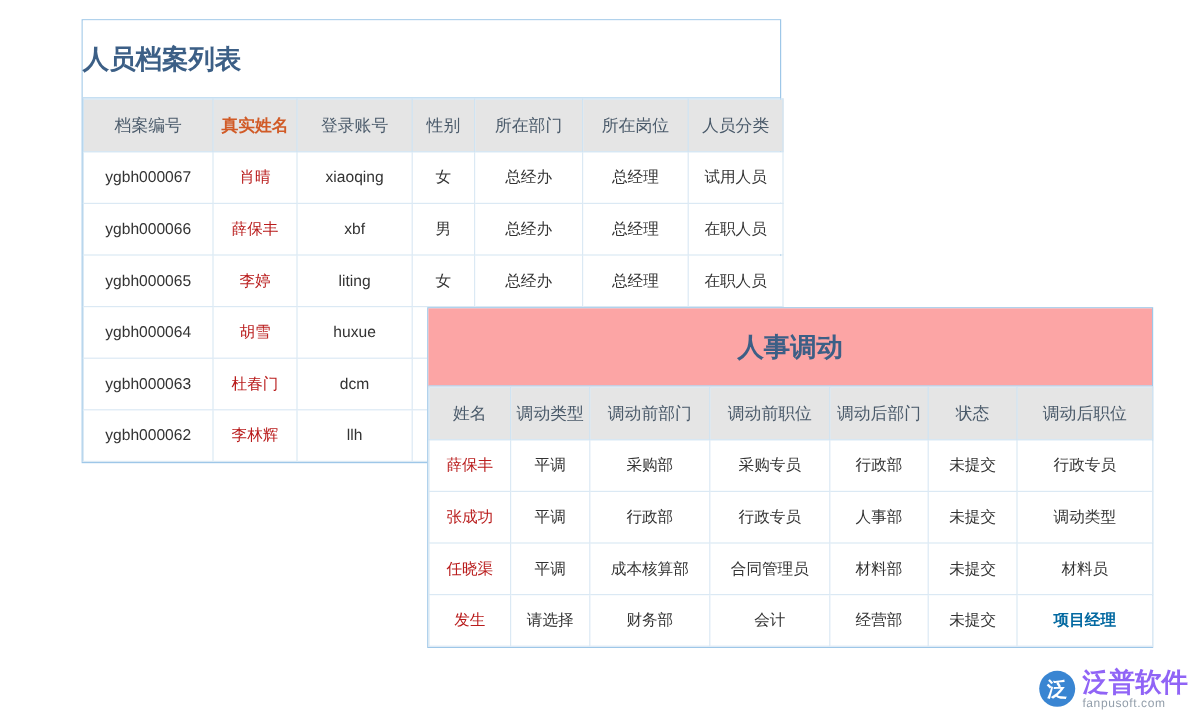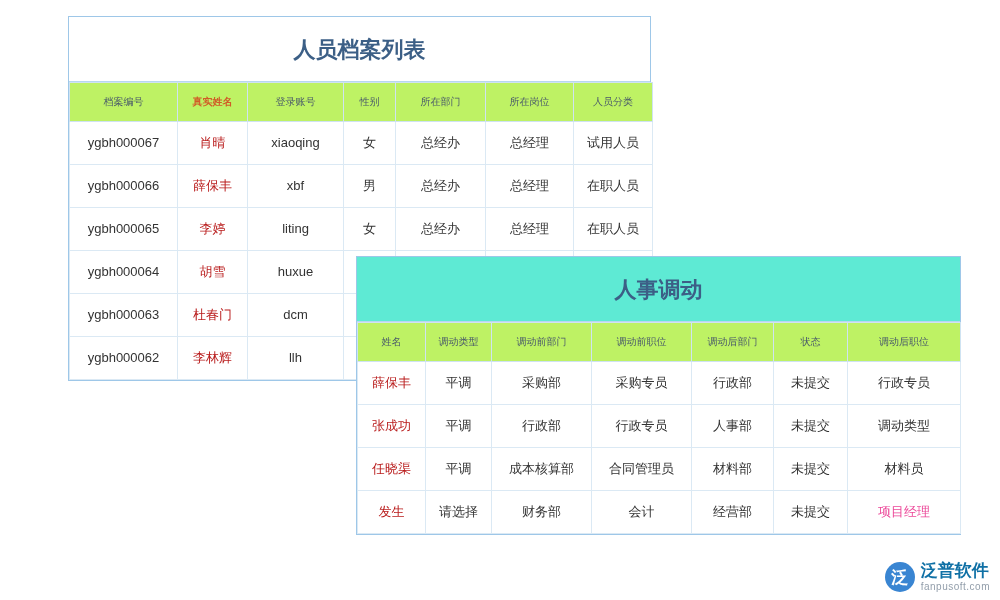--- a/index.html
+++ b/index.html
@@ -19,38 +19,38 @@
   .panel-archive {
     position: absolute;
     left: 68px;
     top: 16px;
     width: 583px;
     background: #ffffff;
     border: 1px solid #9ec7e8;
     box-sizing: border-box;
   }
   .panel-archive .panel-title {
-    text-align: center;
+    text-align: left;
     font-size: 22px;
     font-weight: bold;
     color: #3c5f86;
     padding: 18px 0 16px 0;
     background: #ffffff;
     border-bottom: 1px solid #b8d7ef;
   }
 
   table.grid {
     border-collapse: collapse;
     width: 100%;
     table-layout: fixed;
   }
   table.grid th {
-    background: #bef264;
+    background: #e5e5e5;
     color: #4a5a6a;
-    font-size: 10px;
+    font-size: 14px;
     font-weight: normal;
     border: 1px solid #cfe3f2;
     padding: 12px 4px;
     text-align: center;
     line-height: 1.35;
   }
   table.grid th.accent {
     color: #d15b27;
     font-weight: bold;
   }
@@ -87,36 +87,37 @@
     background: #ffffff;
     border: 1px solid #9ec7e8;
     box-sizing: border-box;
   }
   .panel-transfer .panel-title {
     text-align: center;
     font-size: 22px;
     font-weight: bold;
     color: #3c5f86;
     padding: 18px 0 16px 0;
-    background: #5eead4;
+    background: #fca5a5;
     border-bottom: 1px solid #b8d7ef;
   }
   .panel-transfer col.t0 { width: 68px; }
   .panel-transfer col.t1 { width: 66px; }
   .panel-transfer col.t2 { width: 100px; }
   .panel-transfer col.t3 { width: 100px; }
   .panel-transfer col.t4 { width: 82px; }
   .panel-transfer col.t5 { width: 74px; }
   .panel-transfer col.t6 { width: 113px; }
 
   .panel-transfer td.namecell {
     color: #2f6fbf;
   }
   .panel-transfer td.bluecell {
-    color: #ec4899;
+    color: #0369a1;
+    font-weight: bold;
   }
 
   
   .watermark {
     position: absolute;
     right: 10px;
     bottom: 8px;
     display: flex;
     align-items: center;
     gap: 6px;
@@ -134,23 +135,23 @@
     align-items: center;
     justify-content: center;
     font-family: "Liberation Serif", serif;
   }
   .watermark .logo-text {
     display: flex;
     flex-direction: column;
     line-height: 1.1;
   }
   .watermark .logo-cn {
-    font-size: 17px;
-    font-weight: bold;
-    color: #0369a1;
+    font-size: 22px;
+    font-weight: bold;
+    color: #8b5cf6;
     font-family: Liberation Serif, serif;
   }
   .watermark .logo-en {
     font-size: 10px;
     color: #8d99a6;
     letter-spacing: 0.5px;
   }
 </style>
 </head>
 <body>

